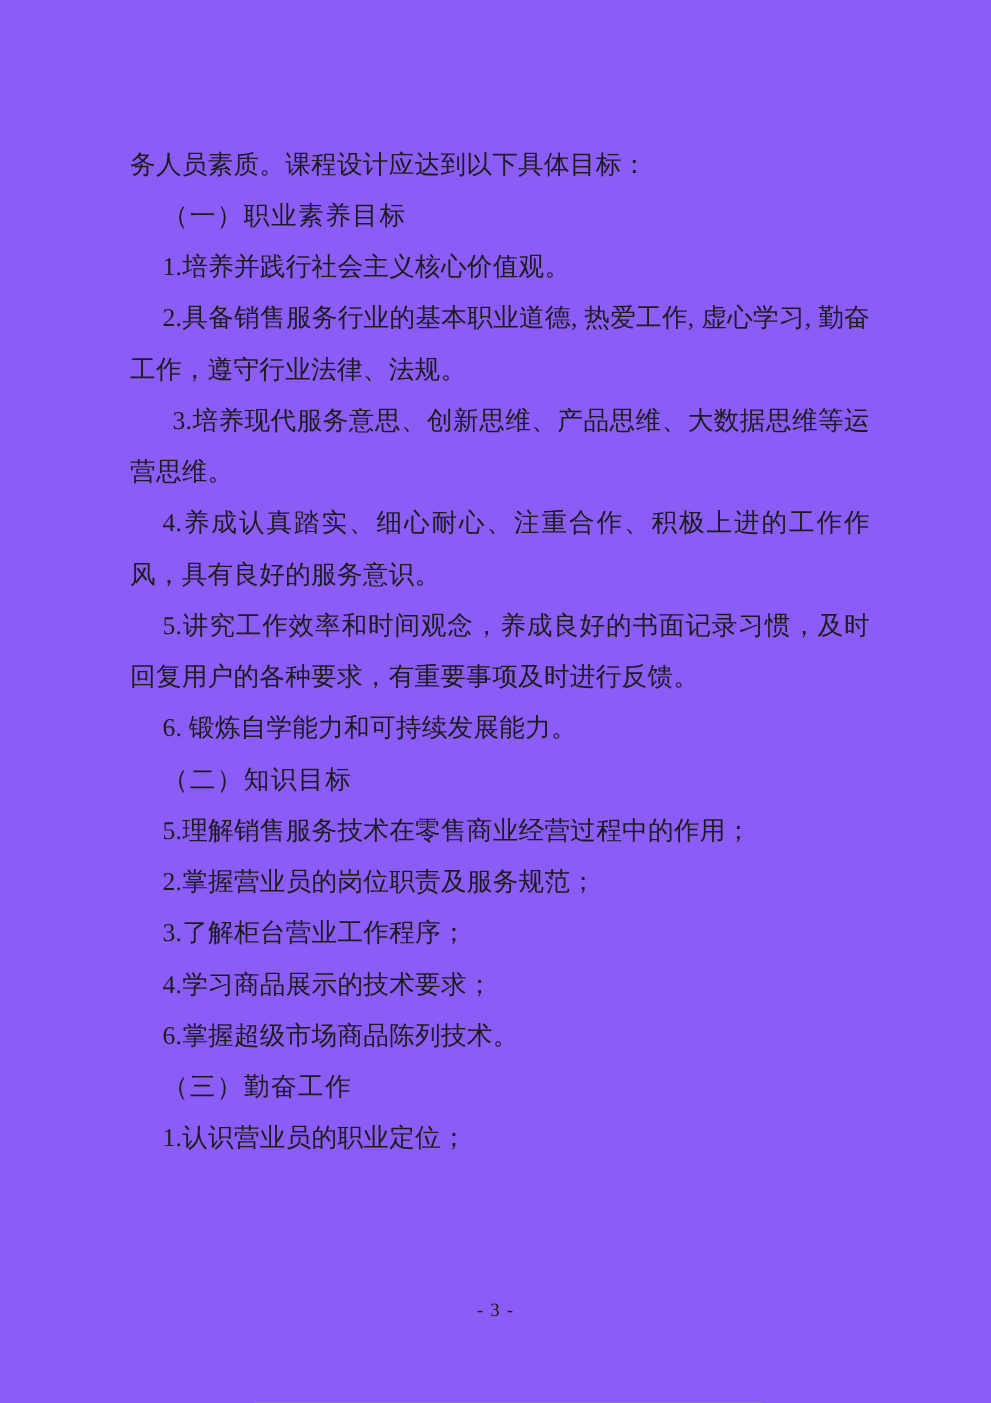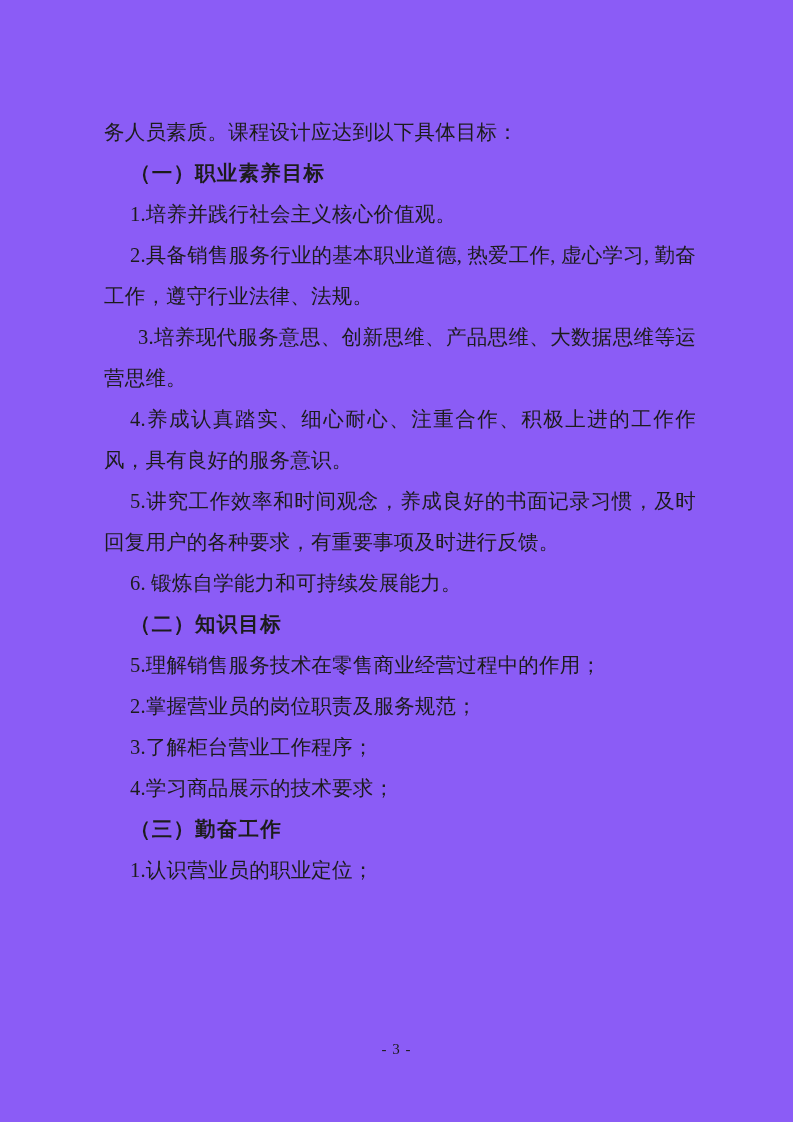--- a/index.html
+++ b/index.html
@@ -35,21 +35,21 @@
     font-family: "Liberation Serif", "DejaVu Serif", serif;
   }
   .indent {
     text-indent: 26px;
     font-family: Liberation Serif, serif;
   }
   .indent-wide {
     text-indent: 34px;
   }
   .heading {
-    font-weight: bold;
+    font-weight: normal;
     text-indent: 26px;
     letter-spacing: 1.2px;
   }
   .footer {
     position: absolute;
     left: 0;
     right: 0;
     top: 1041px;
     text-align: center;
     font-size: 15px;
@@ -69,17 +69,18 @@
     <p class="para indent">2.具备销售服务行业的基本职业道德, 热爱工作, 虚心学习, 勤奋工作，遵守行业法律、法规。</p>
     <p class="para indent-wide">3.培养现代服务意思、创新思维、产品思维、大数据思维等运营思维。</p>
     <p class="para indent">4.养成认真踏实、细心耐心、注重合作、积极上进的工作作风，具有良好的服务意识。</p>
     <p class="para indent">5.讲究工作效率和时间观念，养成良好的书面记录习惯，及时回复用户的各种要求，有重要事项及时进行反馈。</p>
     <p class="para indent">6. 锻炼自学能力和可持续发展能力。</p>
     <p class="para heading">（二）知识目标</p>
     <p class="para indent">5.理解销售服务技术在零售商业经营过程中的作用；</p>
     <p class="para indent">2.掌握营业员的岗位职责及服务规范；</p>
     <p class="para indent">3.了解柜台营业工作程序；</p>
     <p class="para indent">4.学习商品展示的技术要求；</p>
+    <p class="para indent">6.掌握超级市场商品陈列技术。</p>
     <p class="para heading">（三）勤奋工作</p>
     <p class="para indent">1.认识营业员的职业定位；</p>
   </div>
   <div class="footer">- 3 -</div>
 </div>
 
 </body></html>

